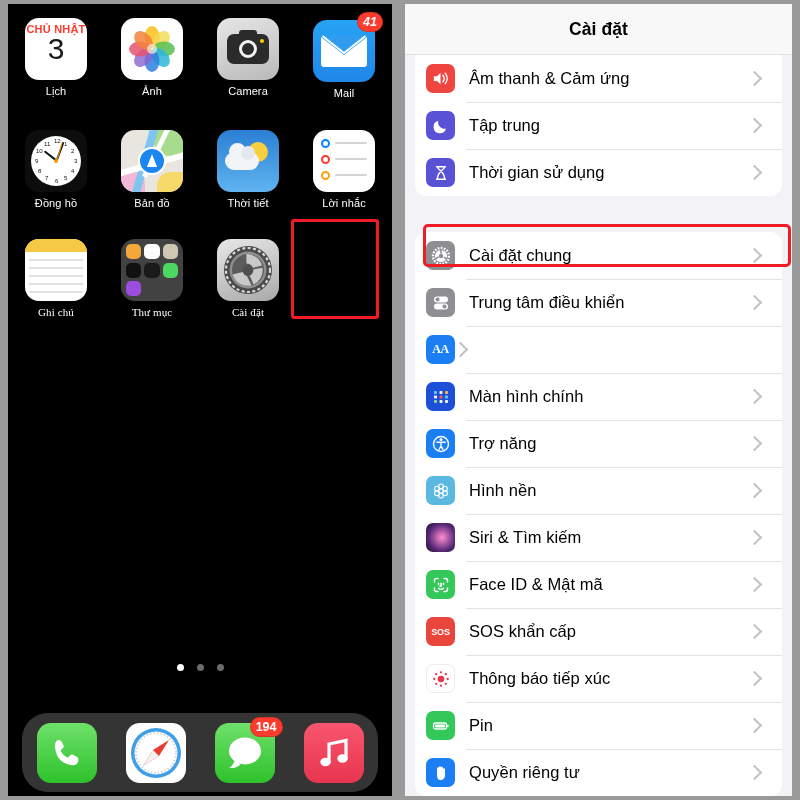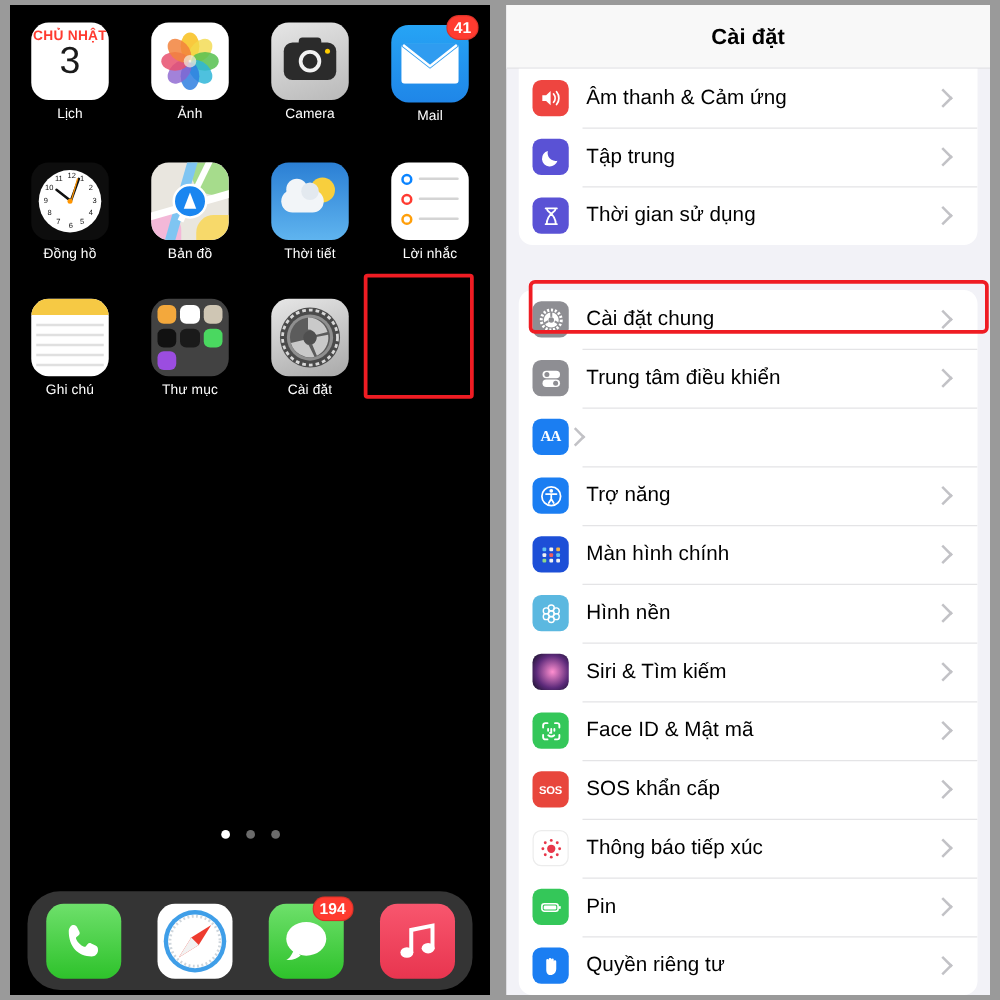--- a/index.html
+++ b/index.html
@@ -17,21 +17,21 @@
     background:#000;overflow:hidden;
   }
   .grid{position:absolute;left:0;top:14px;width:384px;}
   .row{display:flex;}
   .cell{width:96px;display:flex;flex-direction:column;align-items:center;}
   .iconbox{width:62px;height:62px;border-radius:14px;position:relative;overflow:hidden;}
   .applabel{
     color:#fff;font-size:11px;margin-top:5px;margin-bottom:8px;
     letter-spacing:.1px;text-align:center;line-height:1.15;white-space:nowrap;
   }
-  .cell-wrap{position:relative;padding:2px 0 0 0;}
+  .cell-wrap{position:relative;padding:2px 0 0 0;font-style:italic;}
 
   
   .ic-cal{background:#fff;display:flex;flex-direction:column;align-items:center;justify-content:flex-start;}
   .ic-cal .dow{color:#ff3b30;font-size:11px;font-weight:bold;margin-top:5px;letter-spacing:.2px;}
   .ic-cal .dnum{color:#1a1a1a;font-size:30px;line-height:30px;margin-top:-1px;font-weight:400;}
 
   
   .ic-photos{background:#fff;}
   
   .ic-cam{background:linear-gradient(160deg,#e6e6e6,#b9b9b9);display:flex;align-items:center;justify-content:center;}
@@ -291,21 +291,21 @@
               </div>
             <div class="remline">
                 <span class="remdot o"></span>
                 <span class="rembar"></span>
               </div>
           </div>
           <div class="applabel">Lời nhắc</div>
         </div>
       </div>
 
-      <div class="row" style="margin-top:22px;">
+      <div class="row" style="margin-top:22px;font-family:Liberation Serif, serif;">
         <div class="cell">
           <div class="iconbox ic-notes">
             <div class="notes-top"></div>
             <div class="nline" style="top:20px;"></div>
             <div class="nline" style="top:28px;"></div>
             <div class="nline" style="top:36px;"></div>
             <div class="nline" style="top:44px;"></div>
             <div class="nline" style="top:52px;"></div>
           </div>
           <div class="applabel">Ghi chú</div>
@@ -460,50 +460,50 @@
         <div class="slabel">Trung tâm điều khiển</div>
         <div class="chev"></div>
       </div>
       <div class="srow">
         <div class="sicon sp-display">
           <span style="font-size:12px;font-weight:bold;letter-spacing:-.5px;">AA</span>
         </div>
         <div class="chev"></div>
       </div>
       <div class="srow">
-        <div class="sicon sp-access">
-          <svg width="20" height="20" viewBox="0 0 20 20">
-              <circle cx="10" cy="10" r="7.5" fill="none" stroke="#fff" stroke-width="1.4"></circle>
-              <circle cx="10" cy="5.6" r="1.5" fill="#fff"></circle>
-              <path d="M5.8 8.2h8.4M10 8.2v4M10 12.2l-2 3.2M10 12.2l2 3.2" stroke="#fff" stroke-width="1.4" stroke-linecap="round" fill="none"></path>
-            </svg>
-        </div>
-        <div class="slabel">Trợ năng</div>
-        <div class="chev"></div>
-      </div>
-      <div class="srow">
         <div class="sicon sp-home">
           <svg width="20" height="20" viewBox="0 0 20 20">
             <g>
               <rect x="3" y="4" width="3" height="3" rx=".8" fill="#63c4f0"></rect>
                 <rect x="8.5" y="4" width="3" height="3" rx=".8" fill="#f2f2f2"></rect>
                 <rect x="14" y="4" width="3" height="3" rx=".8" fill="#f3b24a"></rect>
               <rect x="3" y="8.5" width="3" height="3" rx=".8" fill="#f2f2f2"></rect>
                 <rect x="8.5" y="8.5" width="3" height="3" rx=".8" fill="#ef5f5f"></rect>
                 <rect x="14" y="8.5" width="3" height="3" rx=".8" fill="#63c4f0"></rect>
               <rect x="3" y="13" width="3" height="3" rx=".8" fill="#8fd98a"></rect>
                 <rect x="8.5" y="13" width="3" height="3" rx=".8" fill="#f2f2f2"></rect>
                 <rect x="14" y="13" width="3" height="3" rx=".8" fill="#f2f2f2"></rect>
             </g>
           </svg>
         </div>
         <div class="slabel">Màn hình chính</div>
         <div class="chev"></div>
       </div>
       <div class="srow">
+        <div class="sicon sp-access">
+          <svg width="20" height="20" viewBox="0 0 20 20">
+              <circle cx="10" cy="10" r="7.5" fill="none" stroke="#fff" stroke-width="1.4"></circle>
+              <circle cx="10" cy="5.6" r="1.5" fill="#fff"></circle>
+              <path d="M5.8 8.2h8.4M10 8.2v4M10 12.2l-2 3.2M10 12.2l2 3.2" stroke="#fff" stroke-width="1.4" stroke-linecap="round" fill="none"></path>
+            </svg>
+        </div>
+        <div class="slabel">Trợ năng</div>
+        <div class="chev"></div>
+      </div>
+      <div class="srow">
         <div class="sicon sp-wall">
           <svg width="20" height="20" viewBox="0 0 20 20">
               <g fill="none" stroke="#fff" stroke-width="1.1">
                 <circle cx="10" cy="10" r="2.4"></circle>
                 <circle cx="10" cy="5.4" r="2.4"></circle>
                 <circle cx="10" cy="14.6" r="2.4"></circle>
                 <circle cx="6" cy="7.7" r="2.4"></circle>
                 <circle cx="14" cy="7.7" r="2.4"></circle>
                 <circle cx="6" cy="12.3" r="2.4"></circle>
                 <circle cx="14" cy="12.3" r="2.4"></circle>

